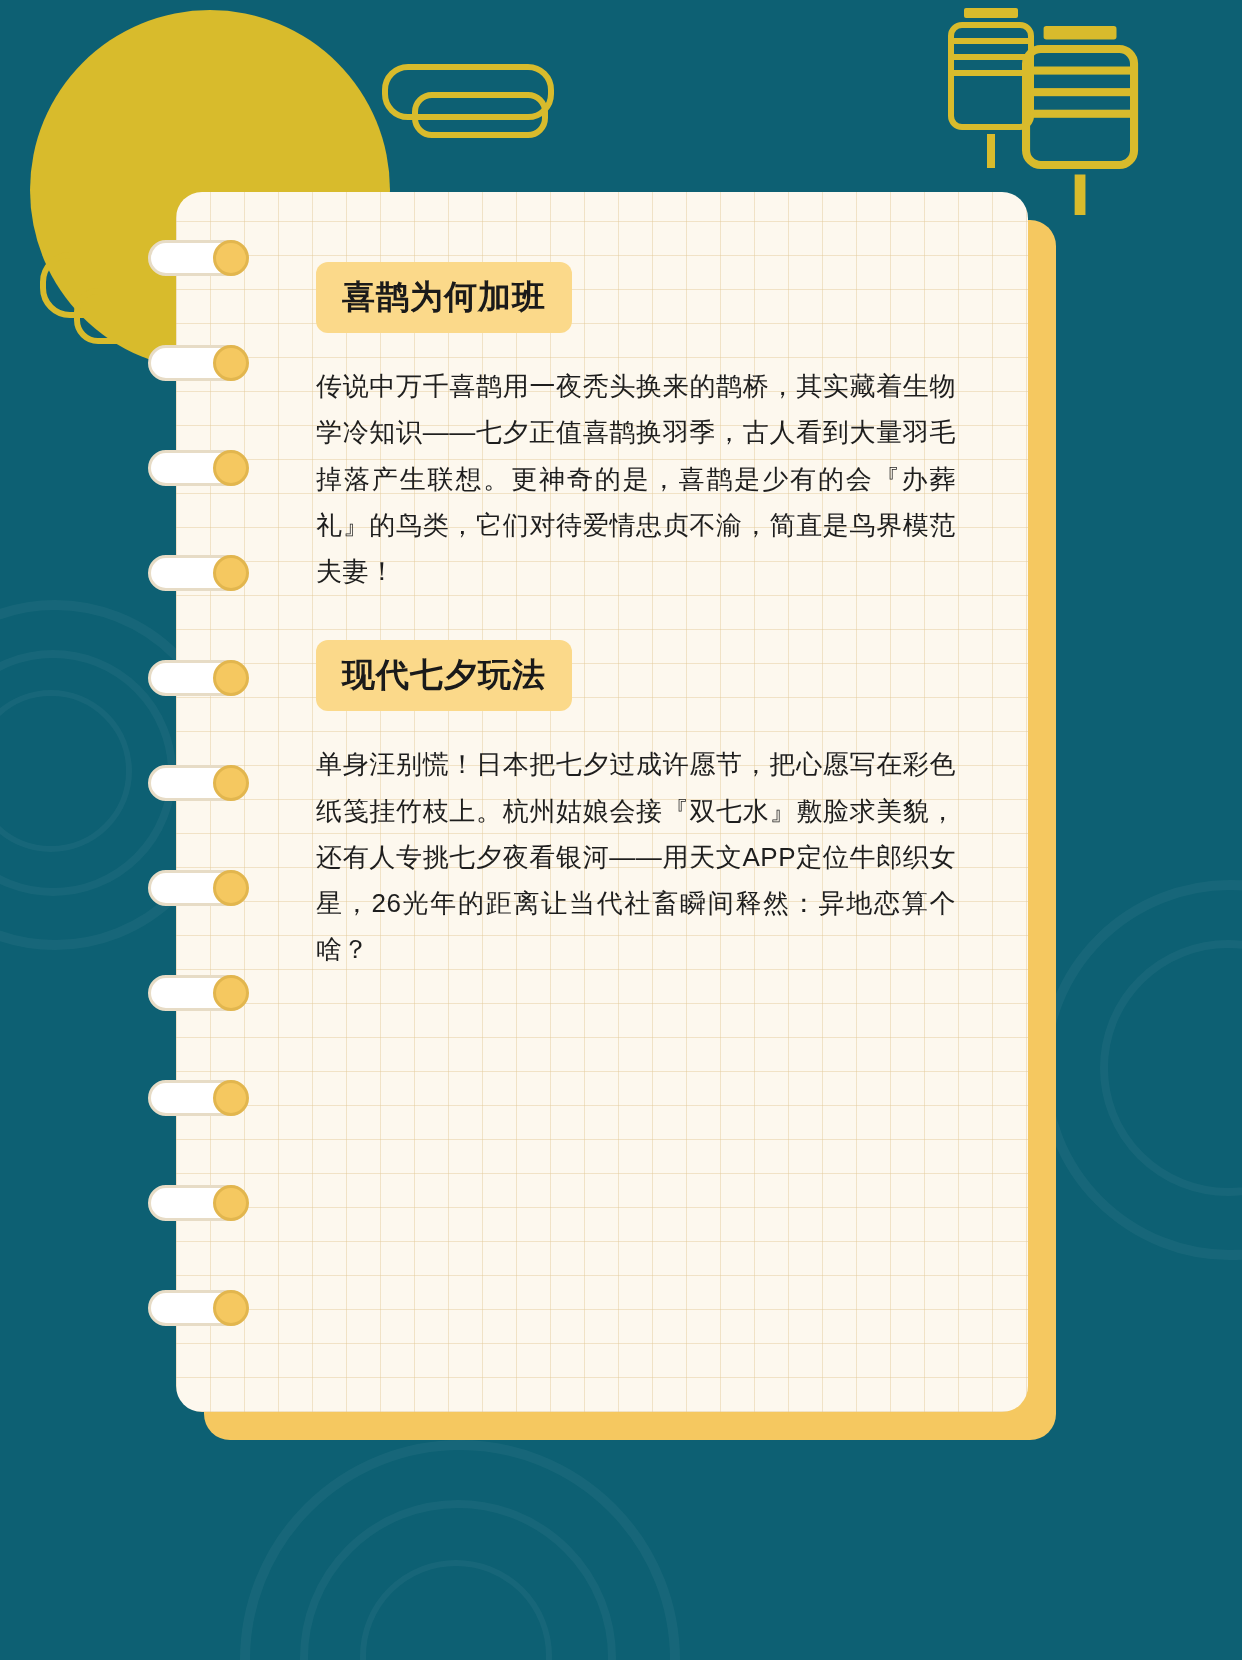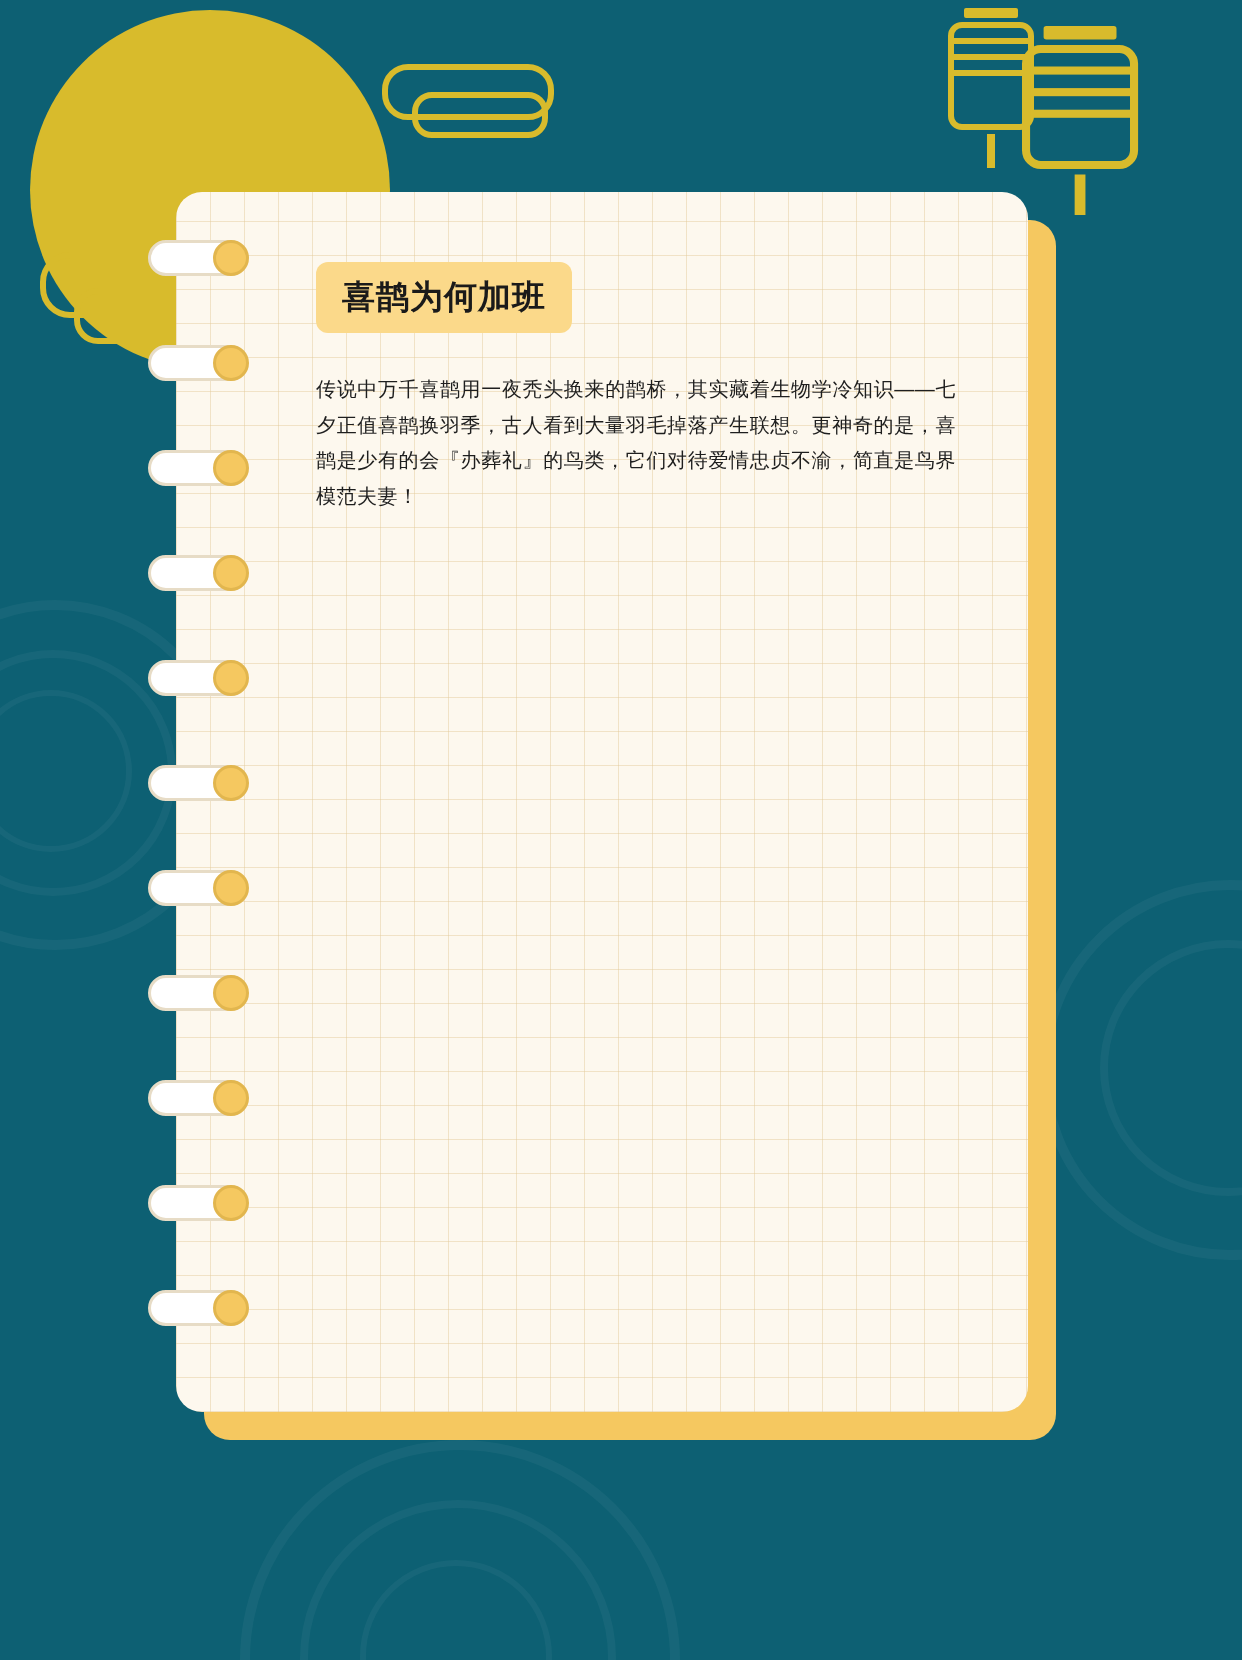--- a/index.html
+++ b/index.html
@@ -155,23 +155,23 @@
     display: inline-block;
     background: #fbd98a;
     color: #1a1a1a;
     font-size: 33px;
     font-weight: bold;
     padding: 13px 26px;
     border-radius: 12px;
     letter-spacing: 1px;
   }
   .section-body {
-    margin-top: 39px;
+    margin-top: 30px;
     margin-bottom: 46px;
-    font-size: 20px;
+    font-size: 26px;
     line-height: 1.78;
     color: #1e1e1e;
     text-align: justify;
     letter-spacing: 0.5px;
   }
 </style>
 </head>
 <body>
 
 <div class="bg-layer">
@@ -215,20 +215,26 @@
 
 <div class="card">
 
   <div class="section">
     <div class="section-title-wrap">
       <span class="section-title">喜鹊为何加班</span>
     </div>
     <p class="section-body">传说中万千喜鹊用一夜秃头换来的鹊桥，其实藏着生物学冷知识——七夕正值喜鹊换羽季，古人看到大量羽毛掉落产生联想。更神奇的是，喜鹊是少有的会『办葬礼』的鸟类，它们对待爱情忠贞不渝，简直是鸟界模范夫妻！</p>
   </div>
 
+  <div class="section">
+    <div class="section-title-wrap">
+      <span class="section-title">现代七夕玩法</span>
+    </div>
+    <p class="section-body">单身汪别慌！日本把七夕过成许愿节，把心愿写在彩色纸笺挂竹枝上。杭州姑娘会接『双七水』敷脸求美貌，还有人专挑七夕夜看银河——用天文APP定位牛郎织女星，26光年的距离让当代社畜瞬间释然：异地恋算个啥？</p>
+  </div>
 
 
 </div>
 
 <div class="rings" id="rings">
     <div class="ring" style="top: 0px;"></div>
     <div class="ring" style="top: 105px;"></div>
     <div class="ring" style="top: 210px;"></div>
     <div class="ring" style="top: 315px;"></div>
     <div class="ring" style="top: 420px;"></div>

